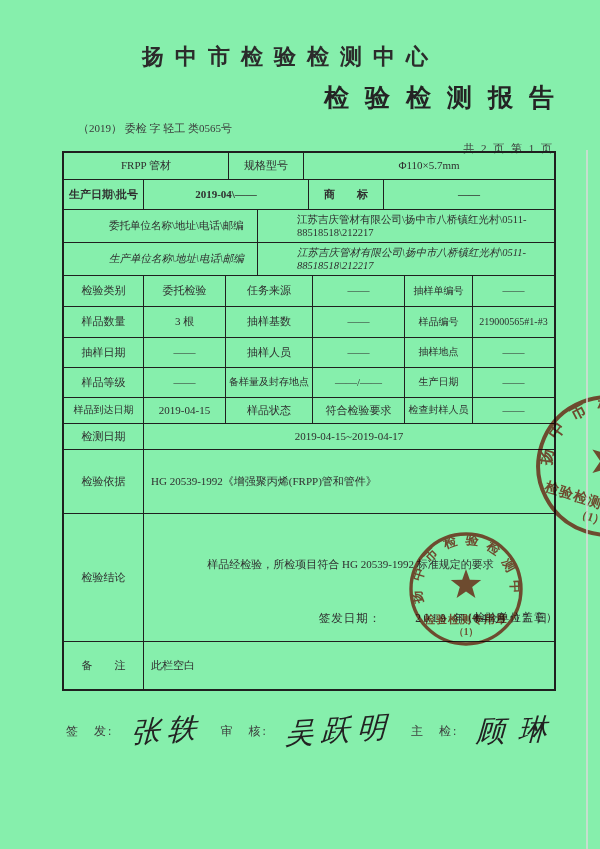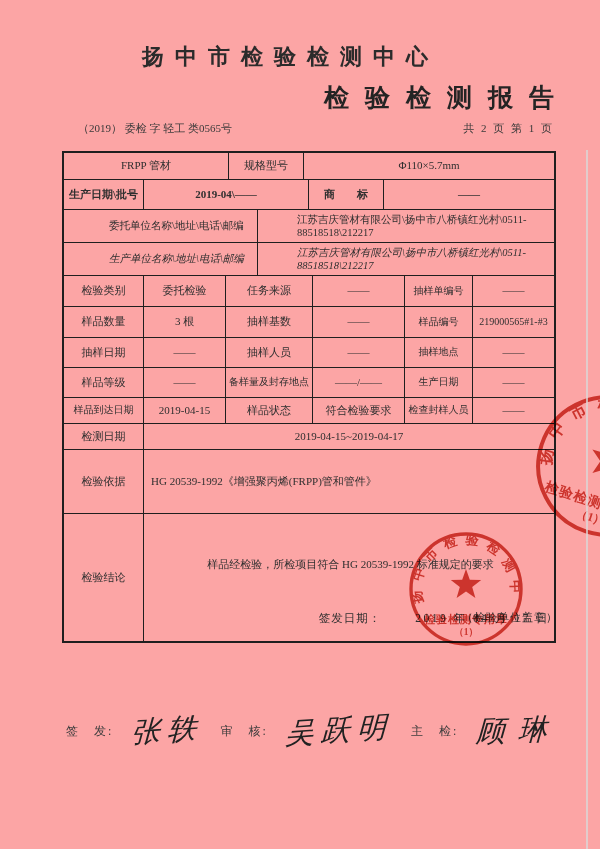--- a/index.html
+++ b/index.html
@@ -1,38 +1,38 @@
 <!DOCTYPE html>
 <html><head>
 <meta charset="utf-8">
 <style>
   html,body{margin:0;padding:0;background:#e8e8e8;}
   .page{
     position:relative; width:600px; height:849px; margin:0 auto;
-    background:#fca5a5; overflow:hidden;
+    background:#86efac; overflow:hidden;
     font-family:"Liberation Serif","DejaVu Serif",serif;
     color:#2e2e2e;
   }
   
   .org-title{
     position:absolute; top:42px; left:0; right:30px; text-align:center;
     font-size:22px; font-weight:bold; letter-spacing:11px; padding-left:11px;
     color:#2b2b2b; white-space:pre;
   }
   .report-title{
     position:absolute; top:81px; left:12px; right:30px; text-align:right;
     font-size:25px; font-weight:bold; letter-spacing:16px; padding-left:16px;
     color:#242424; white-space:pre;
   }
   .doc-row{
     position:absolute; top:121px; left:78px; right:46px;
     display:flex; justify-content:space-between;
     font-size:11px; color:#3a3a3a; white-space:pre;
   }
-  .doc-row .pages{letter-spacing:2px;}
+  .doc-row .pages{letter-spacing:2px;margin-top:20px;}
   
   .report-table{
     position:absolute; left:62px; top:151px; width:494px;
     border:2px solid #1f1f1f; box-sizing:border-box;
     background:transparent;
   }
   .trow{display:flex; border-bottom:1px solid #1f1f1f;}
   .trow:last-child{border-bottom:none;}
   .tcell{
     border-right:1px solid #1f1f1f; box-sizing:border-box;
@@ -176,20 +176,24 @@
       <div class="tcell w80">检验结论</div>
       <div class="tcell grow concl-cell">
         <div class="concl-text">样品经检验，所检项目符合 HG 20539-1992 标准规定的要求</div>
         <div class="seal-hint">（检验单位盖章）</div>
         <div class="issue-line">
           <span class="lbl">签发日期：</span><span class="val">2019 年 04 月 17 日</span>
         </div>
       </div>
     </div>
 
+    <div class="trow rh13">
+      <div class="tcell w80">备　　注</div>
+      <div class="tcell grow lft">此栏空白</div>
+    </div>
 
   </div>
 
   <div class="sig-row">
     <span class="sig-label">签　发:</span>
     <span class="sig-name n1">张轶</span>
     <span class="sig-label">审　核:</span>
     <span class="sig-name n2">吴跃明</span>
     <span class="sig-label">主　检:</span>
     <span class="sig-name n3">顾琳</span>

